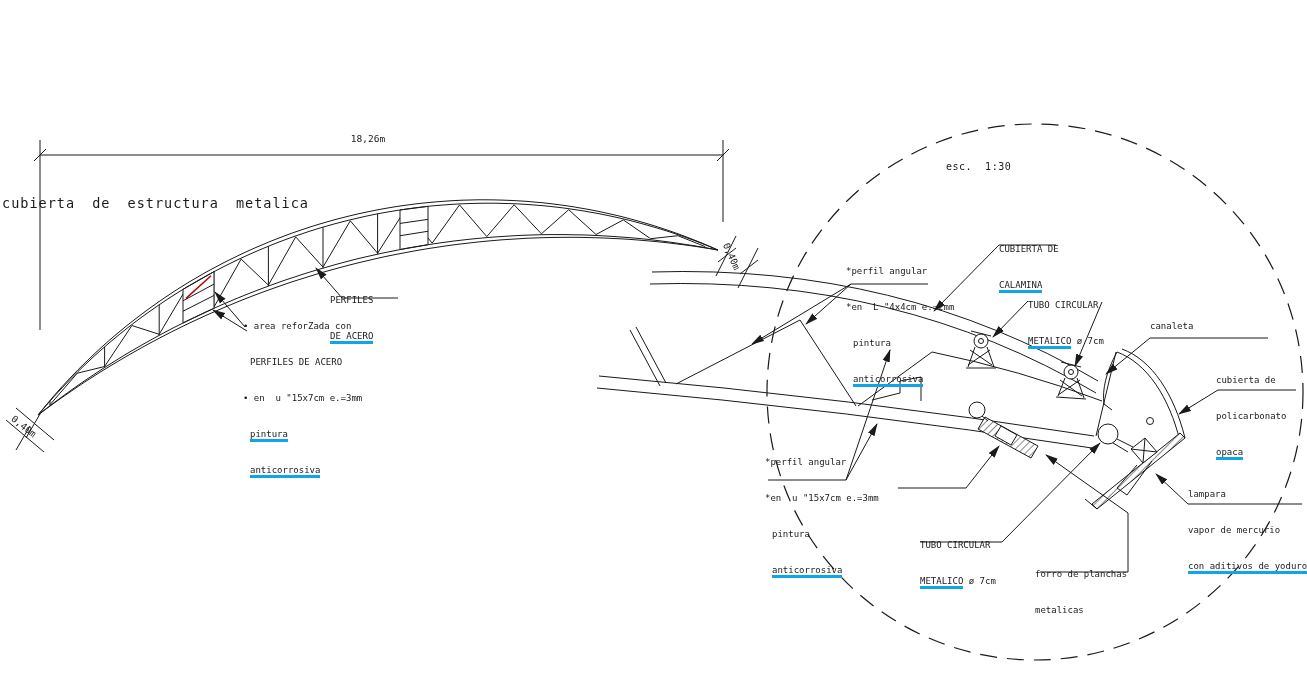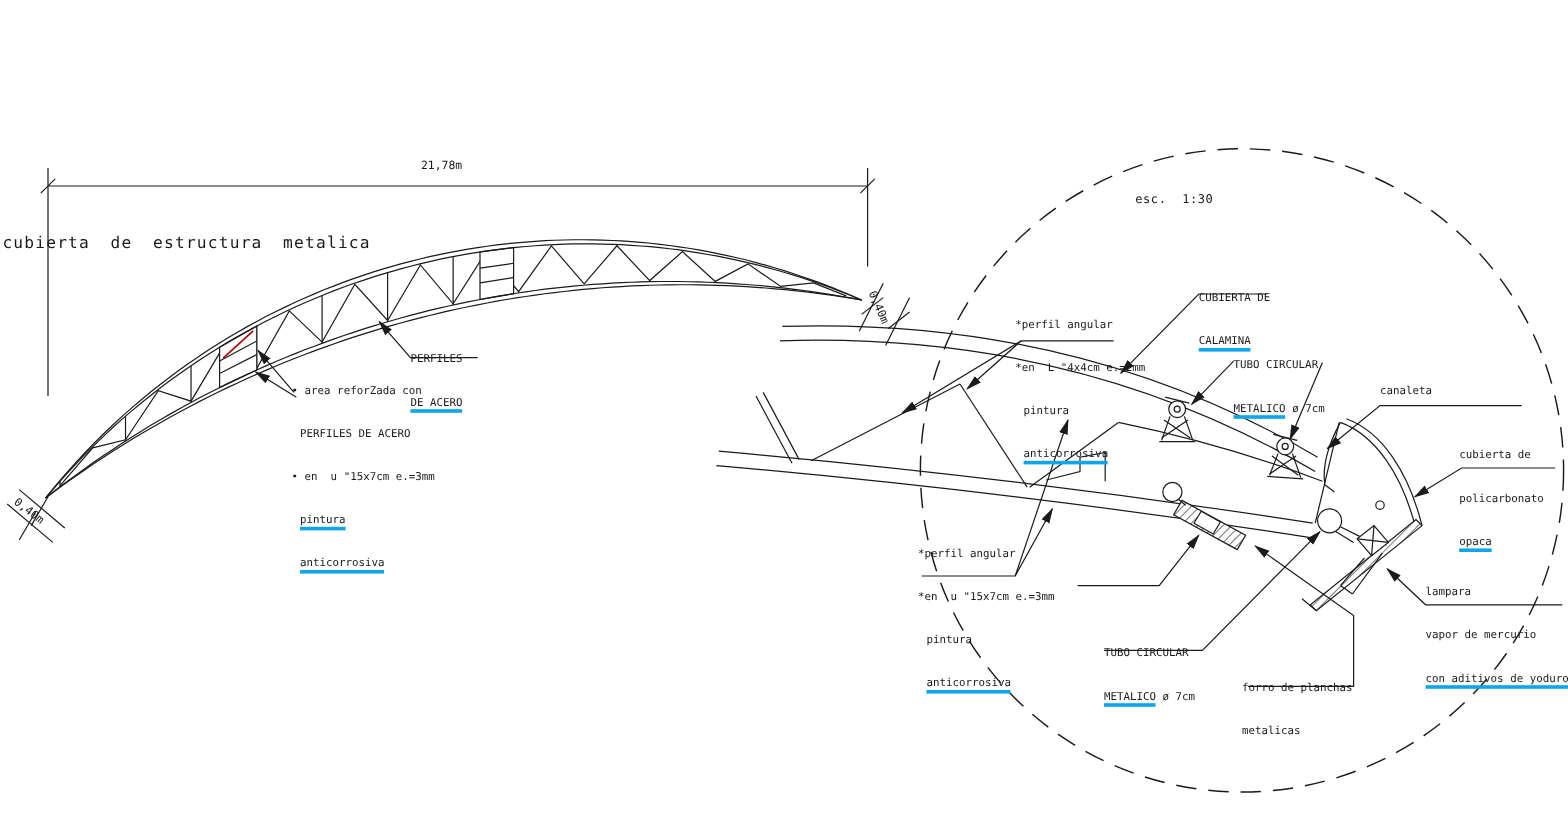--- a/index.html
+++ b/index.html
@@ -135,27 +135,27 @@
         <path d="M1040,572 L1128,572 L1128,513 L1046,455" marker-end="url(#arr)"></path>
         <path d="M928,284 L851,284 L752,344" marker-end="url(#arr)"></path>
         <path d="M851,284 L806,324" marker-end="url(#arr)"></path>
         <path d="M768,480 L846,480 L877,424" marker-end="url(#arr)"></path>
         <path d="M846,480 L890,350" marker-end="url(#arr)"></path>
       </g>
   </svg>
 
   <div class="lbl title" style="left:2px;top:197px;">cubierta de estructura metalica</div>
 
-  <div class="lbl dim ctr" style="left:323px;top:133px;width:90px;">21,78m</div>
+  <div class="lbl dim ctr" style="left:323px;top:133px;width:90px;">18,26m</div>
 
   <div class="lbl dim rot" style="left:16px;top:413px;transform:rotate(38deg);">0,40m</div>
 
   <div class="lbl dim rot" style="left:731px;top:241px;transform:rotate(66deg);">0,40m</div>
 
-  <div class="lbl" style="left:342px;top:270px;">
+  <div class="lbl" style="left:330px;top:270px;">
     <span class="ln">PERFILES</span>
     <span class="ln"><span class="u">DE ACERO</span></span>
   </div>
 
   <div class="lbl" style="left:243px;top:296px;">
     <span class="ln"><span>•</span> <span>area reforZada con</span></span>
     <span class="ln ind">PERFILES DE ACERO</span>
     <span class="ln"><span>•</span> <span>en  u "15x7cm e.=3mm</span></span>
     <span class="ln ind"><span class="u">pintura</span></span>
     <span class="ln ind"><span class="u">anticorrosiva</span></span>

